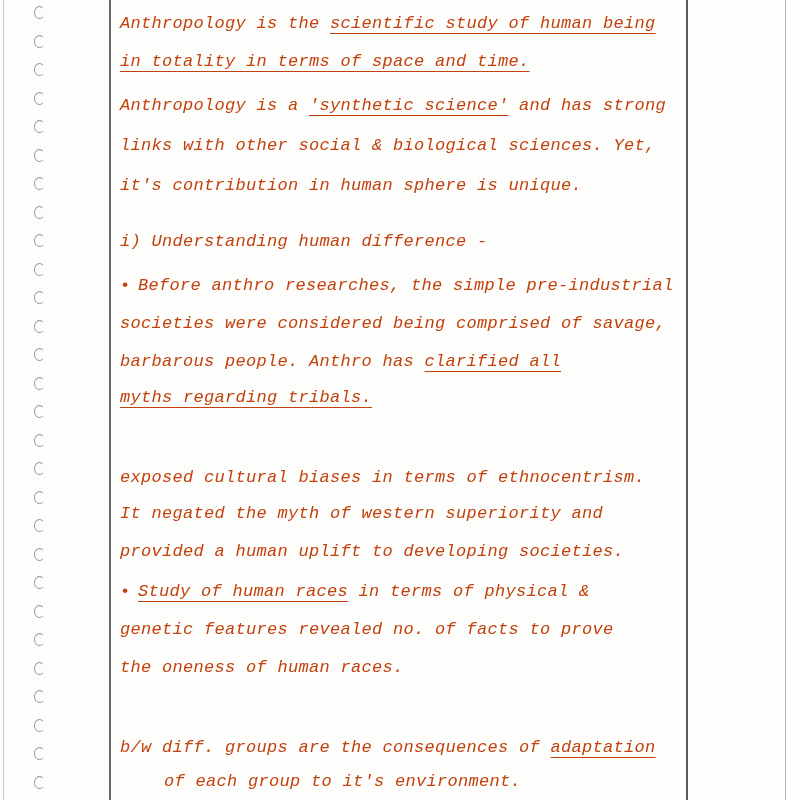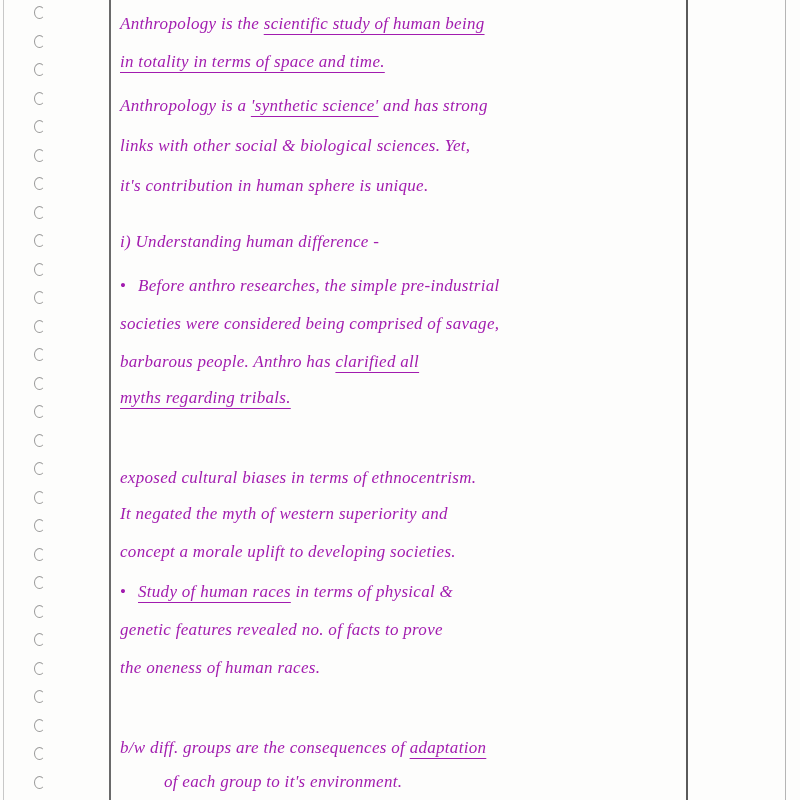--- a/index.html
+++ b/index.html
@@ -63,23 +63,23 @@
       border: 1.3px solid #9a9a9a;
       border-right-color: transparent;
       border-radius: 50%;
     }
     .content {
       position: absolute;
       left: 120px;
       top: 0;
       width: 570px;
       height: 800px;
-      font-family: Liberation Serif, serif;
+      font-family: Liberation Mono, monospace;
       font-style: italic;
-      color: #a21caf;
+      color: #c2410c;
     }
     .line {
       position: absolute;
       left: 0;
       white-space: nowrap;
       font-size: 17px;
       letter-spacing: 0.3px;
     }
     .ul {
       text-decoration: underline;
@@ -136,20 +136,20 @@
       <div class="line" style="top: 96px;"><span>Anthropology is a </span><span class="ul">'synthetic science'</span><span> and has strong</span></div>
       <div class="line" style="top: 136px;"><span>links with other social &amp; biological sciences. Yet,</span></div>
       <div class="line" style="top: 176px;"><span>it's contribution in human sphere is unique.</span></div>
       <div class="line" style="top: 232px;"><span>i) Understanding human difference -</span></div>
       <div class="line" style="top: 276px;"><span class="bullet">•</span><span>Before anthro researches, the simple pre-industrial</span></div>
       <div class="line" style="top: 314px;"><span>societies were considered being comprised of savage,</span></div>
       <div class="line" style="top: 388px;"><span class="ul">myths regarding tribals.</span></div>
       <div class="line" style="top: 352px;"><span>barbarous people.   Anthro has </span><span class="ul">clarified all</span></div>
       <div class="line" style="top: 468px;"><span>exposed cultural biases in terms of ethnocentrism.</span></div>
       <div class="line" style="top: 504px;"><span>It negated the myth of western superiority and</span></div>
-      <div class="line" style="top: 542px;"><span>concept a morale uplift to developing societies.</span></div>
+      <div class="line" style="top: 542px;"><span>provided a human uplift to developing societies.</span></div>
       <div class="line" style="top: 582px;"><span class="bullet">•</span><span class="ul">Study of human races</span><span> in terms of physical &amp;</span></div>
       <div class="line" style="top: 658px;"><span>the oneness of human races.</span></div>
       <div class="line" style="top: 620px;"><span>genetic features revealed no. of facts to prove</span></div>
       <div class="line" style="top: 738px;"><span>b/w diff. groups are the consequences of </span><span class="ul">adaptation</span></div>
       <div class="line" style="top: 772px; margin-left: 44px;"><span>of each group to it's environment.</span></div>
     </div>
 </div>
 
 </body></html>

